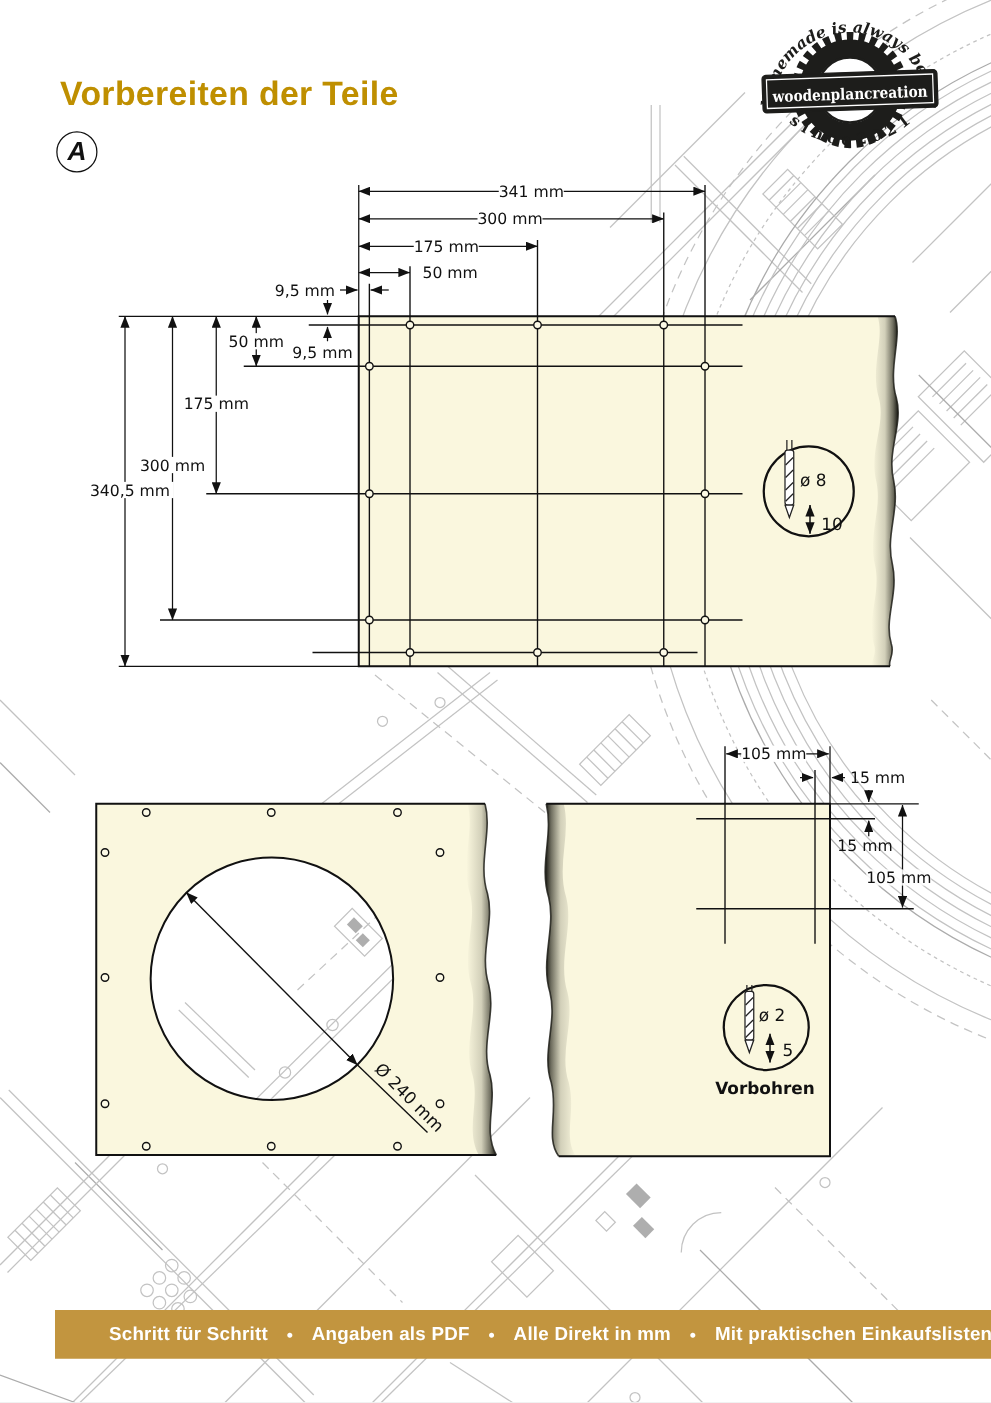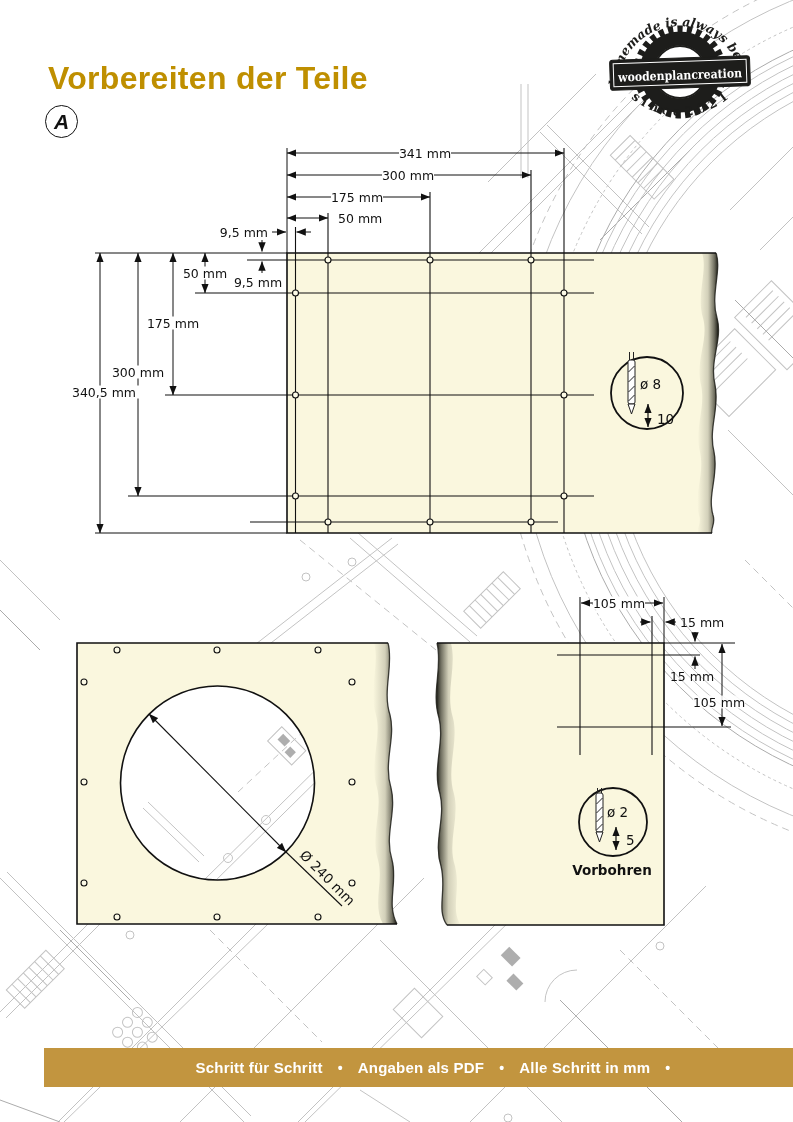--- a/index.html
+++ b/index.html
@@ -7,21 +7,21 @@
         font-family:"DejaVu Sans",sans-serif;}
   .layer{position:absolute;left:0;top:0;width:793px;height:1122px;}
   
   #bg{opacity:.8;}
   #bg line,#bg path,#bg rect,#bg circle{stroke:#b4b4b4;fill:none;stroke-width:1;}
   #bg .dk{stroke:#979797;}
   #bg .fill{fill:#9a9a9a;stroke:none;}
   #bg .dash{stroke-dasharray:7 5;}
   
   .title{position:absolute;left:48px;top:60px;font-family:"Liberation Sans",sans-serif;
-         font-weight:bold;font-size:32px;letter-spacing:.3px;color:#BF8F00;}
+         font-weight:bold;font-size:27px;letter-spacing:.3px;color:#BF8F00;}
   .badge{position:absolute;left:45px;top:105px;width:33px;height:33px;border:1.7px solid #111;
          border-radius:50%;box-sizing:border-box;display:flex;align-items:center;justify-content:center;
          font-family:"Liberation Sans",sans-serif;font-weight:bold;font-style:italic;font-size:21px;color:#111;background:#fff;}
   
   svg text{font-family:"DejaVu Sans",sans-serif;font-size:12.5px;fill:#111;}
   svg text.big{font-size:13.5px;}
   svg text.cap{font-size:13.5px;font-weight:bold;}
   
   .logo{position:absolute;left:558px;top:0px;width:236px;height:126px;}
   .logo text{fill:#1d1d1b;font-family:"DejaVu Serif",serif;}
@@ -400,17 +400,18 @@
         <text x="612" y="875" text-anchor="middle" class="cap">Vorbohren</text>
       </g>
     </g>
   </svg>
 
   <div class="footer">
     <span>Schritt für Schritt</span>
     <span class="sep">•</span>
     <span>Angaben als PDF</span>
     <span class="sep">•</span>
-    <span>Alle Schritt in mm</span>
+    <span>Alle Direkt in mm</span>
     <span class="sep">•</span>
+    <span>Mit praktischen Einkaufslisten</span>
   </div>
 
 </div>
 
 </body></html>

